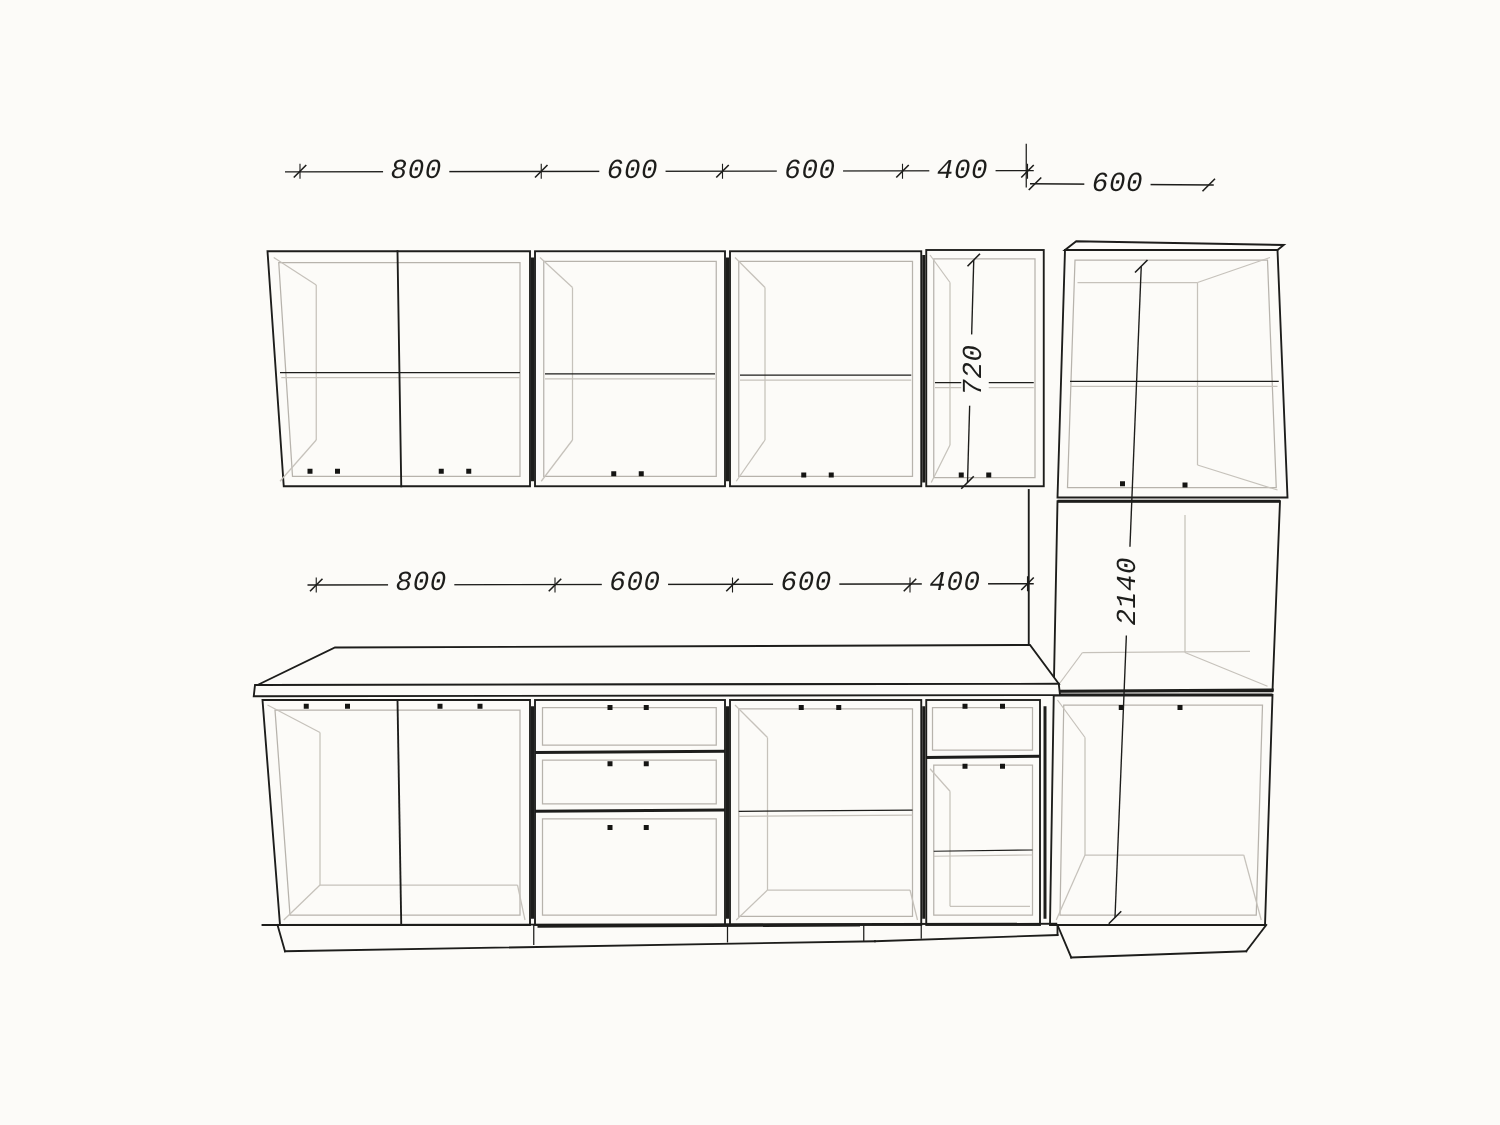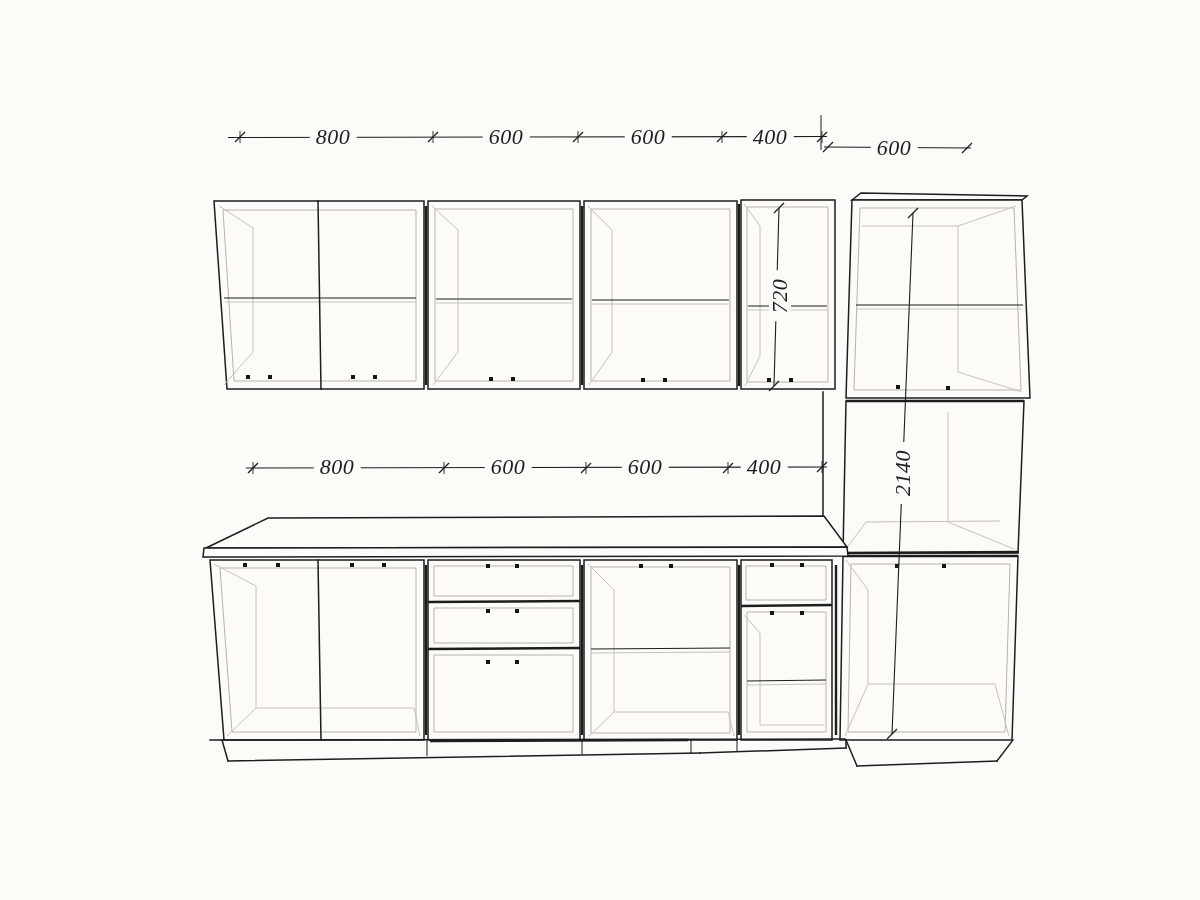--- a/index.html
+++ b/index.html
@@ -1,18 +1,18 @@
 <!DOCTYPE html>
 <html><head>
 <meta charset="utf-8">
 <style>
   html,body{margin:0;padding:0;background:#fcfbf8;}
   .canvas{
     position:relative;width:1200px;height:900px;background:#fcfbf8;
-    overflow:hidden;font-family:Liberation Serif, serif;
+    overflow:hidden;font-family:Liberation Mono, monospace;
   }
   .canvas svg{position:absolute;left:0;top:0;}
   .dim{
     position:absolute;transform:translate(-50%,-50%);
     font-style:italic;font-size:22px;line-height:1;letter-spacing:.5px;
     color:#1d1d1b;background:#fcfbf8;padding:0 6px;white-space:nowrap;
   }
   .dim.vert{transform:translate(-50%,-50%) rotate(-90deg);padding:0 8px;}
   
   .ln{stroke:#1d1d1b;stroke-width:1.5;fill:none;stroke-linecap:square;}

